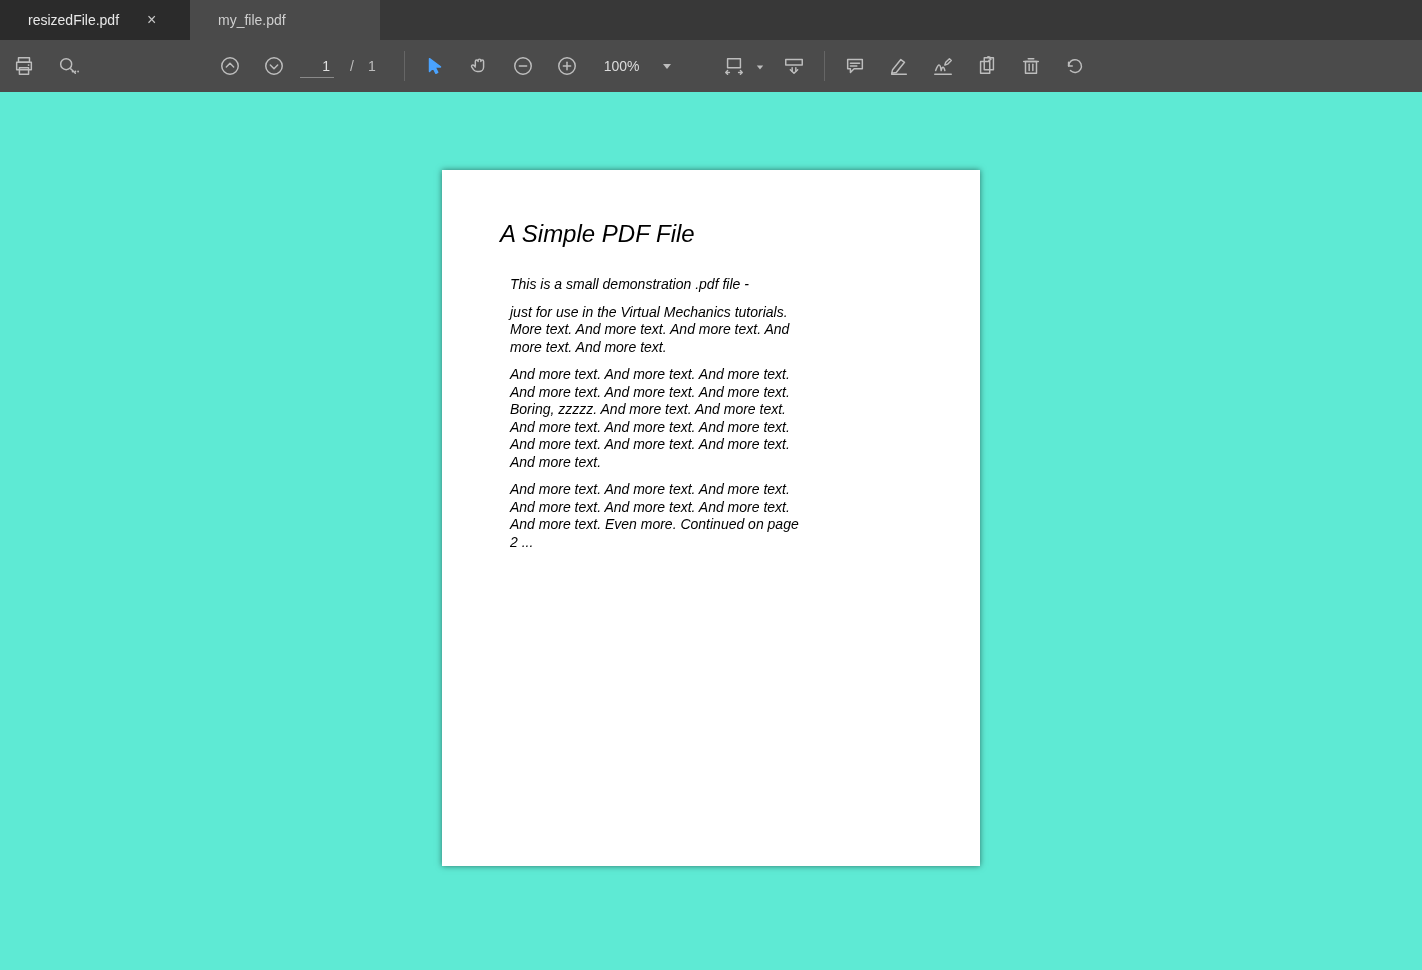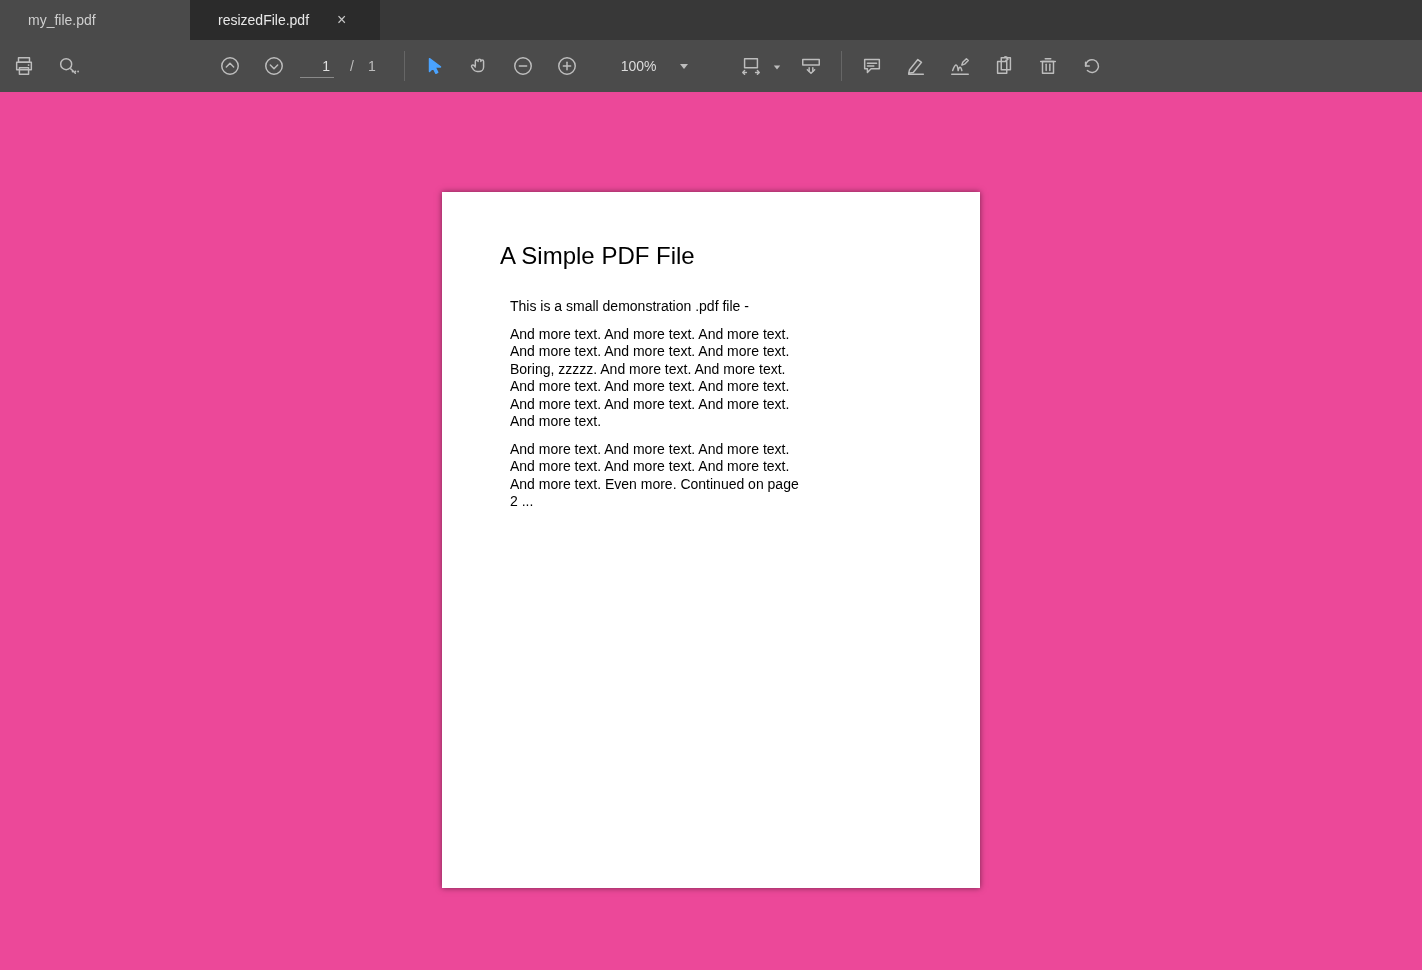--- a/index.html
+++ b/index.html
@@ -96,21 +96,21 @@
     font-size: 14px;
   }
 
   .zoom-box {
     display: flex;
     align-items: center;
     gap: 22px;
     padding: 0 8px;
     height: 30px;
     cursor: pointer;
-    margin-left: 20px;
+    margin-left: 3px;
     justify-content: space-between;
   }
   .zoom-text { color: #dcdcdc; font-size: 14px; }
   .zoom-caret svg { width: 10px; height: 10px; }
   .zoom-caret svg polygon { fill: #bdbdbd; }
 
   .dropdown-caret {
     position: absolute;
     right: -12px;
     top: 50%;
@@ -120,25 +120,26 @@
   .dropdown-caret svg polygon { fill: #bdbdbd; }
   .dd-wrap { position: relative; margin-right: 16px; }
 
   
   .viewport {
     position: absolute;
     top: 92px;
     left: 0;
     right: 0;
     bottom: 0;
-    background: #ec4899;
+    background: #5eead4;
     overflow: auto;
     display: flex;
     justify-content: center;
-    padding-top: 100px;
+    padding-top: 78px;
+    font-style: italic;
   }
   .page {
     width: 538px;
     height: 696px;
     background: #ffffff;
     box-shadow: 0 0 6px rgba(0,0,0,0.5);
     padding: 50px 58px 40px 58px;
     color: #000;
     font-family: Arial, Helvetica, sans-serif;
   }
@@ -152,26 +153,26 @@
     line-height: 1.25;
     margin-bottom: 10px;
     padding-left: 10px;
     max-width: 300px;
   }
 </style>
 </head>
 <body>
 
 <div class="tabbar">
+  <div class="tab active">
+    <span>resizedFile.pdf</span>
+    <span class="close">×</span>
+  </div>
   <div class="tab">
     <span>my_file.pdf</span>
-    <span class="close">×</span>
-  </div>
-  <div class="tab active">
-    <span>resizedFile.pdf</span>
     <span class="close">×</span>
   </div>
 </div>
 
 <div class="toolbar">
 
   <div class="tbtn">
     <svg viewBox="0 0 24 24">
         <rect x="6" y="3" width="12" height="5"></rect>
         <rect x="4" y="8" width="16" height="8"></rect>
@@ -314,16 +315,17 @@
         <polyline points="5,8 5,12 9,12"></polyline>
       </svg>
   </div>
 
 </div>
 
 <div class="viewport">
   <div class="page">
     <h1>A Simple PDF File</h1>
     <p>This is a small demonstration .pdf file -</p>
+    <p>just for use in the Virtual Mechanics tutorials. More text. And more text. And more text. And more text. And more text.</p>
     <p>And more text. And more text. And more text. And more text. And more text. And more text. Boring, zzzzz. And more text. And more text. And more text. And more text. And more text. And more text. And more text. And more text. And more text.</p>
     <p>And more text. And more text. And more text. And more text. And more text. And more text. And more text. Even more. Continued on page 2 ...</p>
   </div>
 </div>
 
 </body></html>

